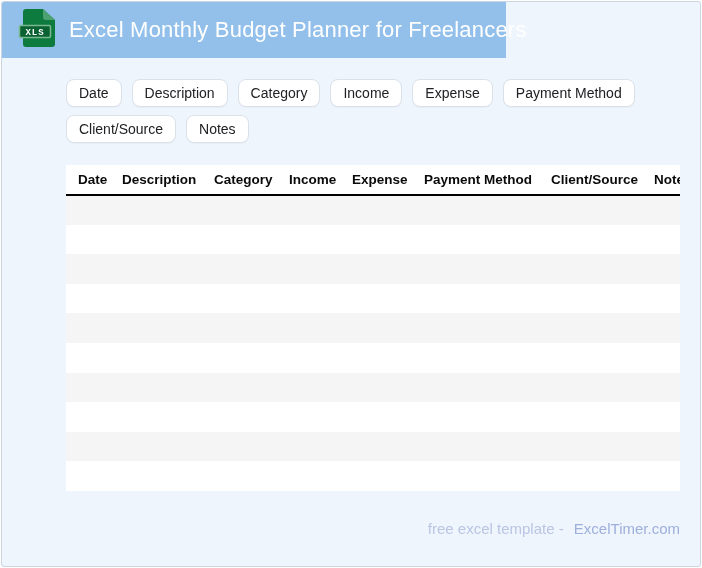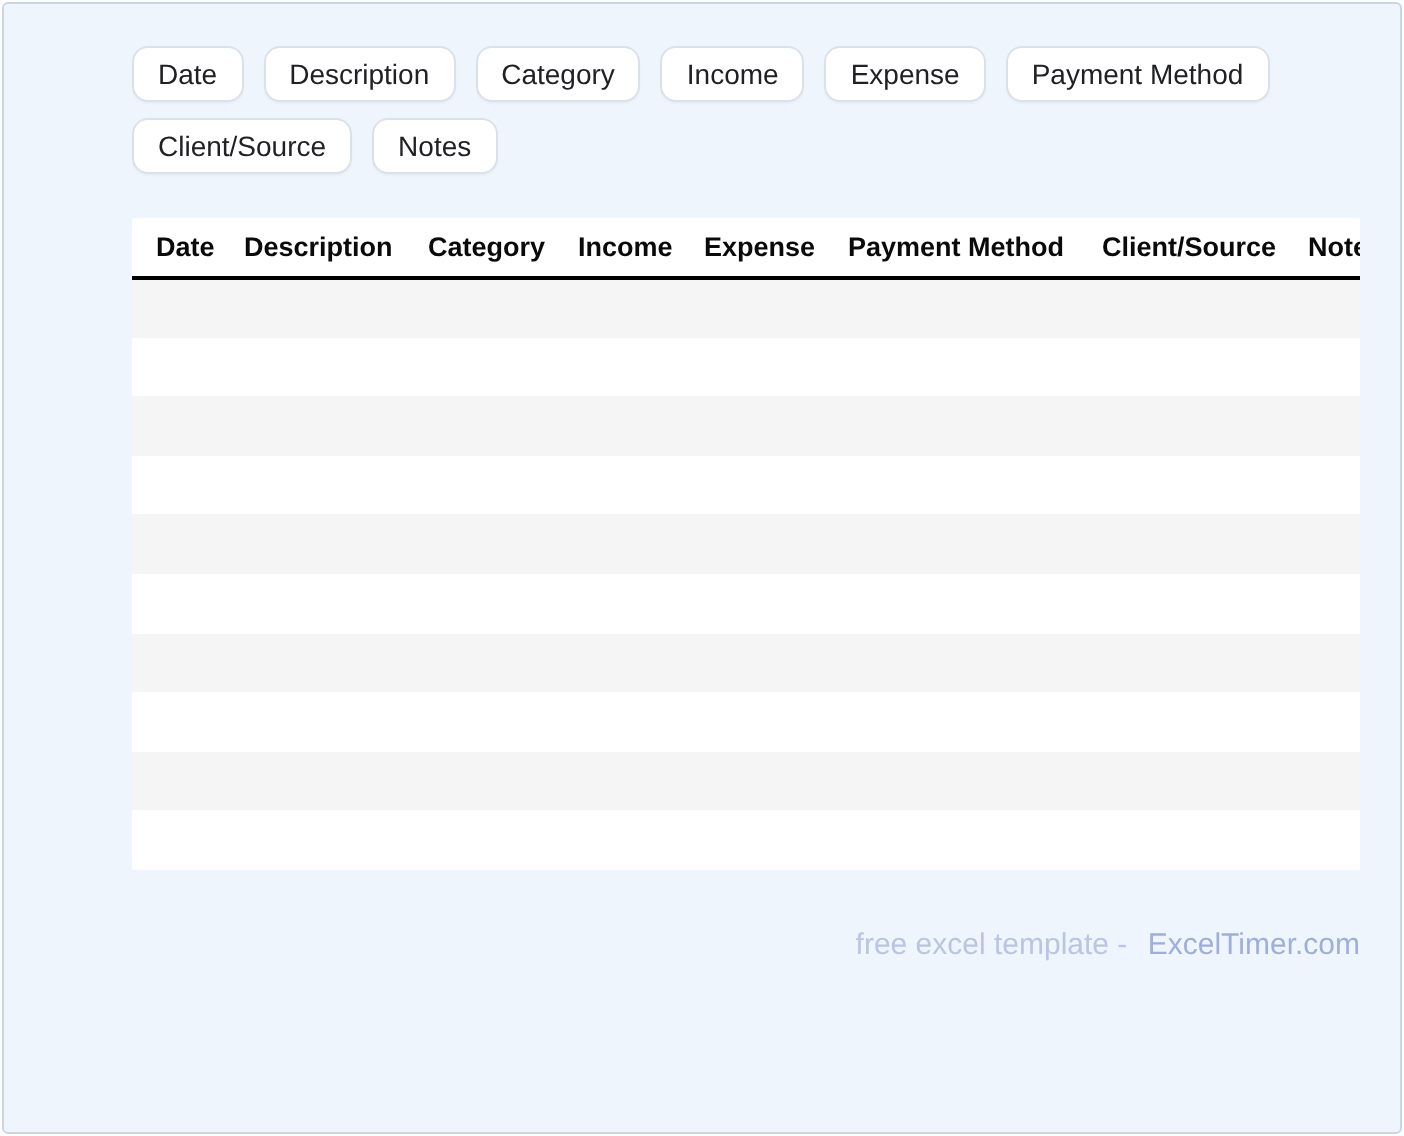--- a/index.html
+++ b/index.html
@@ -72,20 +72,31 @@
     text-align:right;font-size:15px;line-height:20px;white-space:nowrap;
   }
   .footer .footer-prefix{color:var(--footer-text);font-weight:400;}
   .footer .footer-brand{color:var(--footer-brand);font-weight:normal;margin-left:6px;text-decoration:none;cursor:pointer;}
 </style>
 </head>
 <body>
 
 <div class="card">
 
+  <div class="title-bar">
+    <span class="file-icon">
+      <svg width="44" height="44" viewBox="0 0 44 44">
+        <path d="M6 6 Q6 3 9 3 L26 3 L38 14 L38 38 Q38 41 35 41 L9 41 Q6 41 6 38 Z" fill="#0e7b3e"></path>
+        <path d="M26 3 L38 14 L29 14 Q26 14 26 11 Z" fill="#4da171"></path>
+        <rect x="2.5" y="19.5" width="31" height="12" rx="1.5" fill="#0a6132" stroke="#7ab98f" stroke-width="1.6"></rect>
+        <text x="18" y="29" text-anchor="middle" font-family="Liberation Mono, monospace" font-size="9" font-weight="bold" fill="#ffffff" letter-spacing="1">XLS</text>
+      </svg>
+    </span>
+    <span class="page-title">Excel Monthly Budget Planner for Freelancers</span>
+  </div>
 
   <div class="chips">
     <button class="chip">Date</button>
     <button class="chip">Description</button>
     <button class="chip">Category</button>
     <button class="chip">Income</button>
     <button class="chip">Expense</button>
     <button class="chip">Payment Method</button>
     <button class="chip">Client/Source</button>
     <button class="chip">Notes</button>

